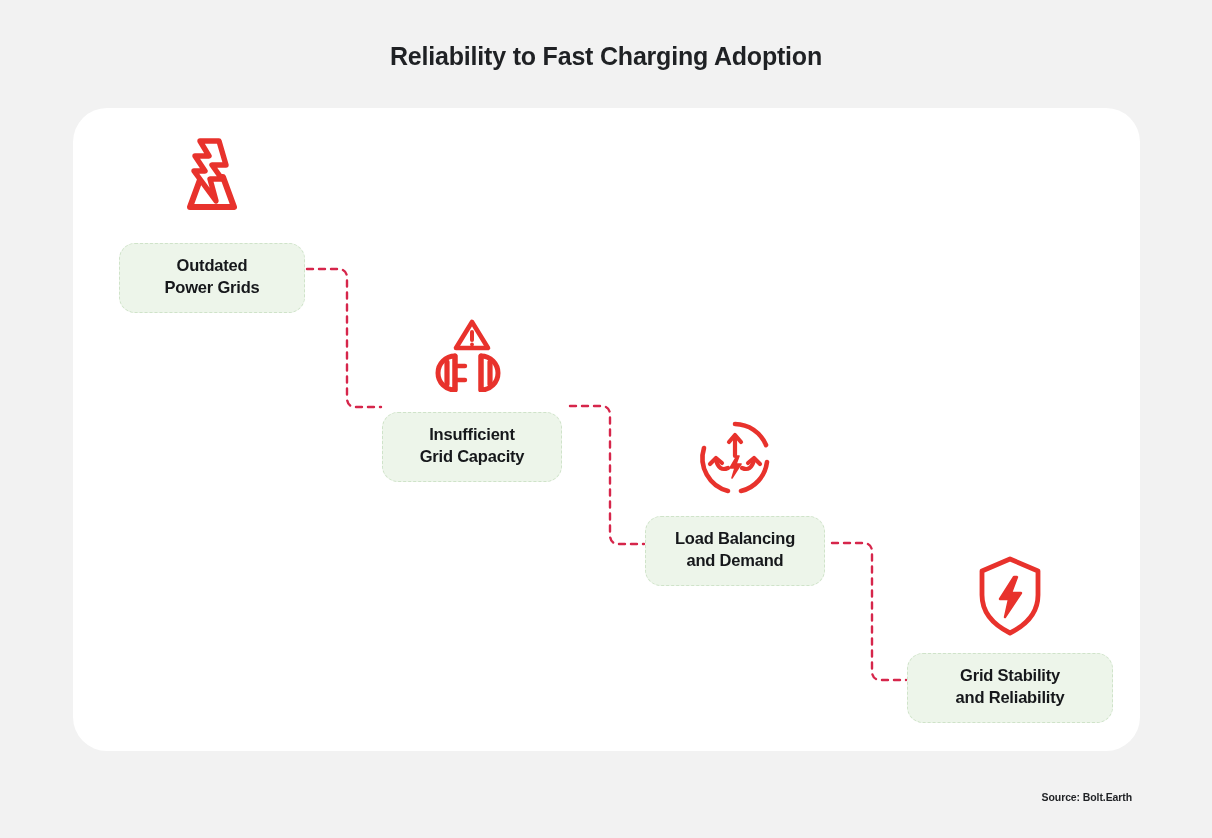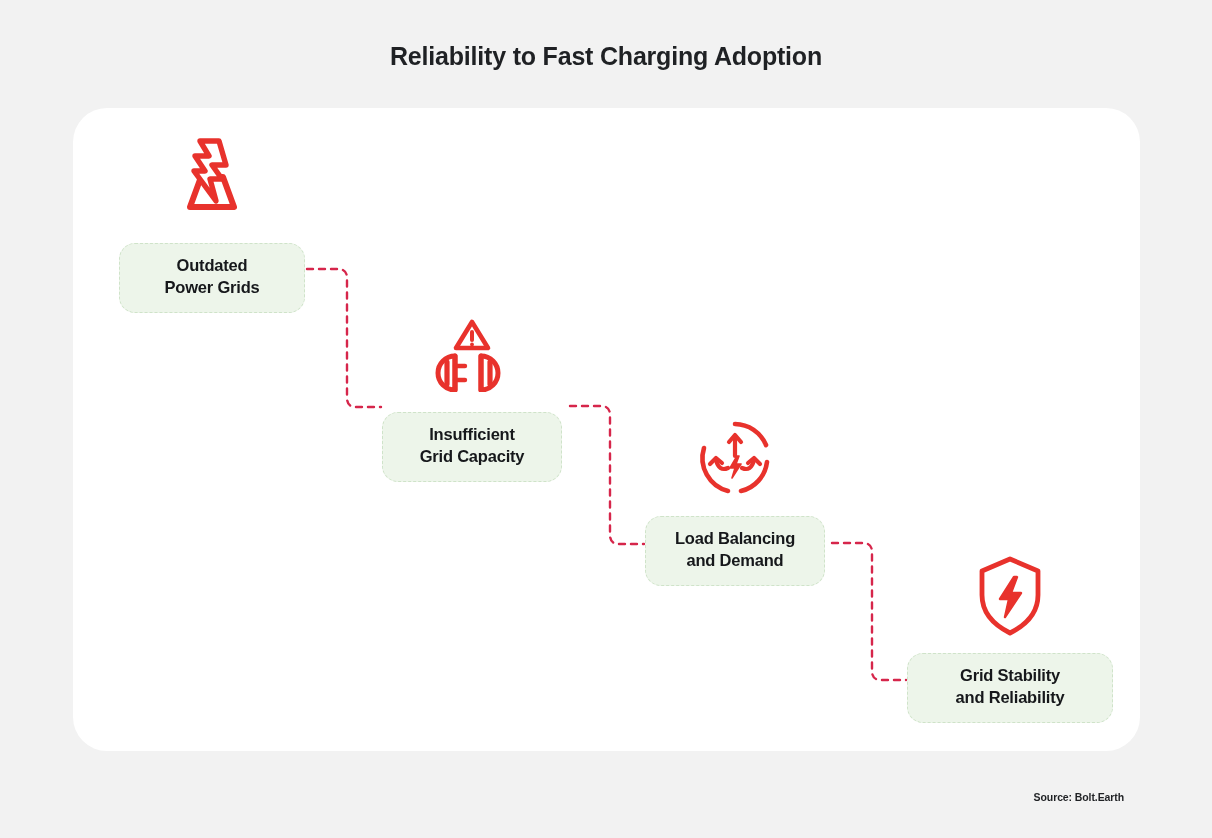--- a/index.html
+++ b/index.html
@@ -90,21 +90,21 @@
   #stage-4 { left: 907px; top: 653px; width: 206px; }
 
   #stage-1 .stage-icon { margin-bottom: 28px; width: 80px; height: 80px; }
   #stage-2 .stage-icon { margin-bottom: 20px; width: 96px; height: 78px; }
   #stage-3 .stage-icon { margin-bottom: 18px; width: 80px; height: 80px; }
   #stage-4 .stage-icon { margin-bottom: 16px; width: 68px; height: 82px; }
 
   
   .source {
     position: absolute;
-    right: 88px;
+    right: 80px;
     top: 791px;
     font-size: 10.5px;
     font-weight: bold;
     color: #1f2124;
     letter-spacing: -0.1px;
   }
 </style>
 </head>
 <body>
 

